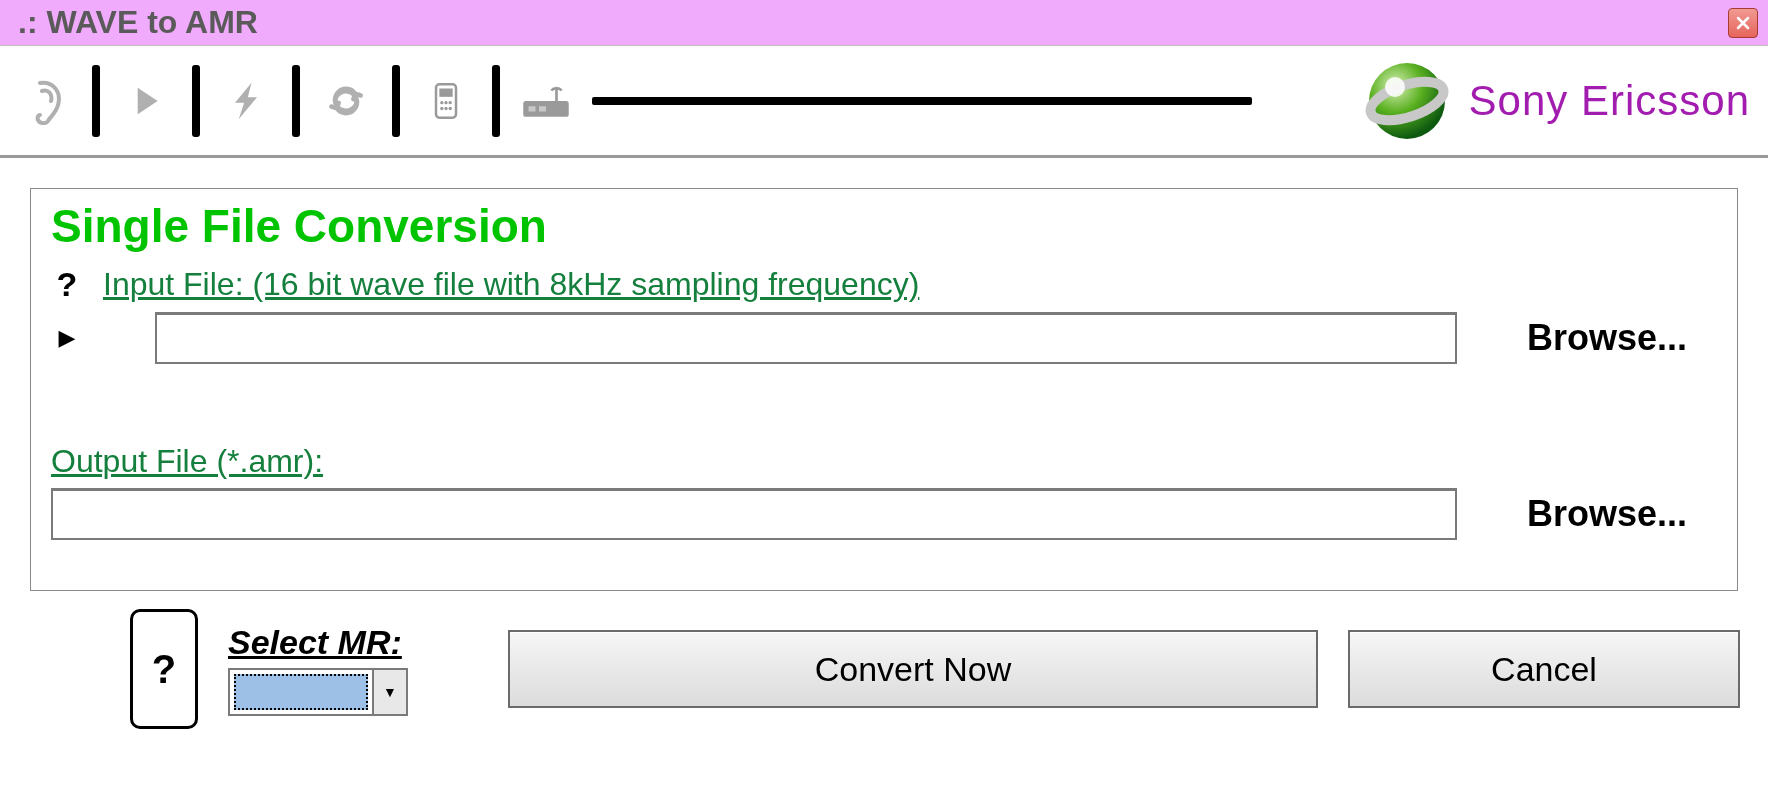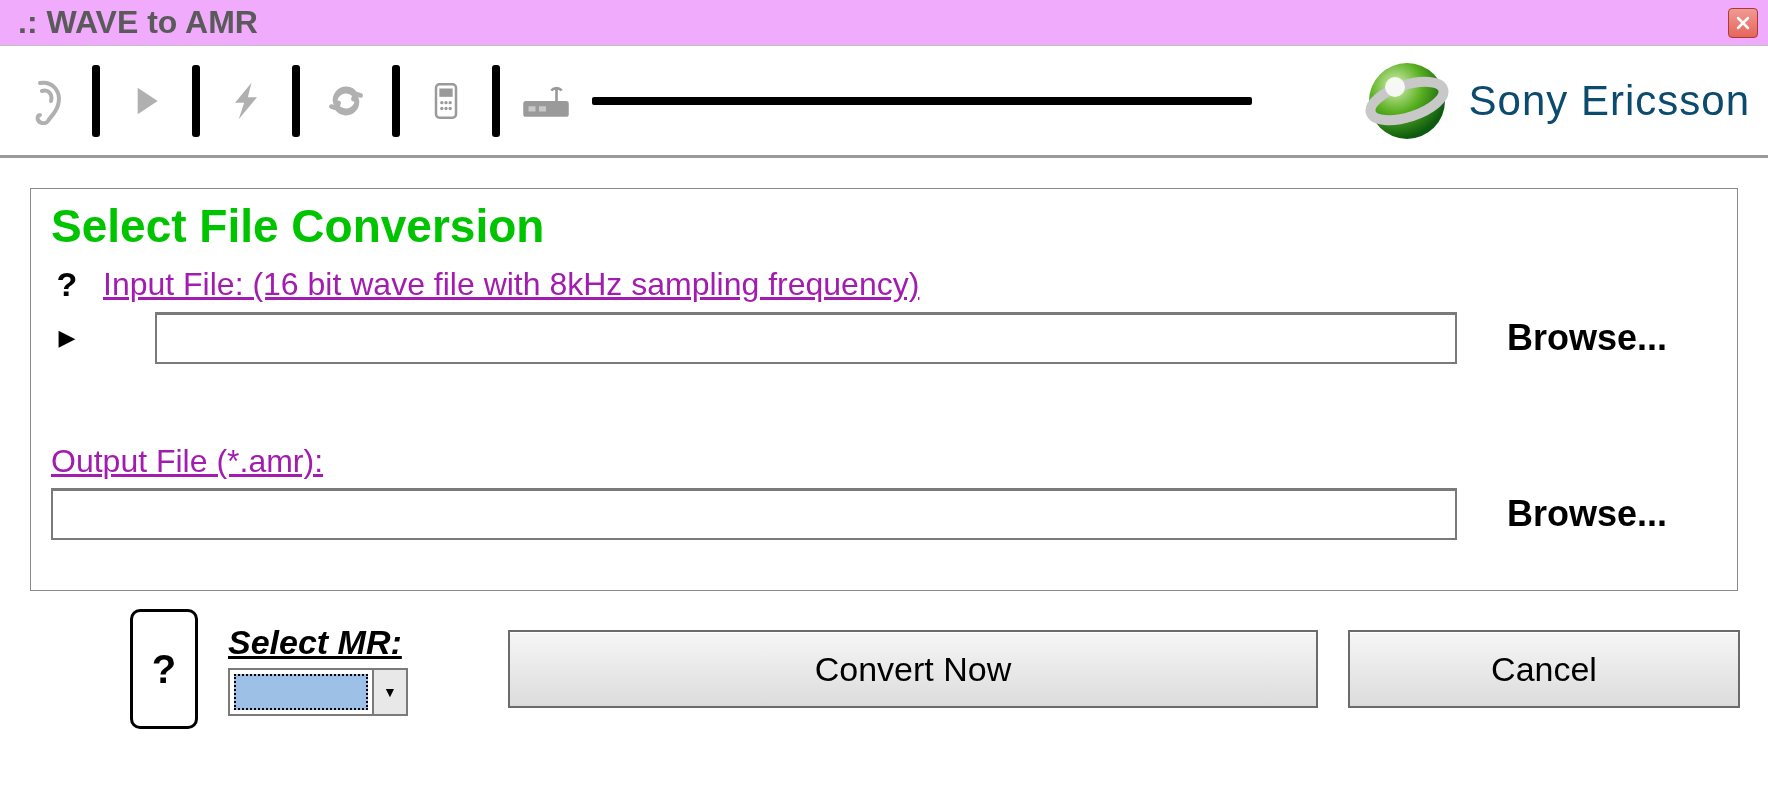--- a/index.html
+++ b/index.html
@@ -76,21 +76,21 @@
     align-items: center;
     gap: 20px;
     margin-left: auto;
   }
   .brand-logo {
     width: 84px;
     height: 84px;
   }
   .brand-text {
     font-size: 42px;
-    color: #0c4a6e;
+    color: #a21caf;
     letter-spacing: 1px;
     font-weight: 400;
   }
   .panel {
     margin: 30px 30px 0 30px;
     border: 1px solid #8a8a8a;
     padding: 10px 20px 50px 20px;
   }
   .panel-title {
     color: #00c400;
@@ -107,21 +107,21 @@
   .help-mark {
     font-size: 34px;
     font-weight: 900;
     width: 32px;
     text-align: center;
     color: #000;
   }
   .label {
     font-size: 32px;
     text-decoration: underline;
-    color: #a21caf;
+    color: #15803d;
   }
   .play-mark {
     width: 32px;
     text-align: center;
     font-size: 22px;
     color: #000;
   }
   .file-input {
     flex: 1;
     height: 52px;
@@ -132,20 +132,21 @@
     padding: 0 8px;
     font-family: inherit;
   }
   .browse {
     font-size: 36px;
     font-weight: 700;
     margin-left: 30px;
     margin-right: 10px;
     cursor: pointer;
     width: 200px;
+    text-align: center;
   }
   .input-row {
     display: flex;
     align-items: center;
     gap: 20px;
     margin-top: 8px;
   }
   .output-block { margin-top: 79px; }
   .output-input-row { margin-left: 0; }
   .bottom-bar {
@@ -283,21 +284,21 @@
       </defs>
       <circle cx="42" cy="42" r="38" fill="url(#g1)"></circle>
       <ellipse cx="42" cy="42" rx="38" ry="16" fill="none" stroke="#c8c8c8" stroke-width="10" transform="rotate(-18 42 42)"></ellipse>
       <circle cx="30" cy="28" r="10" fill="#fff" opacity="0.85"></circle>
     </svg>
     <div class="brand-text">Sony Ericsson</div>
   </div>
 </div>
 
 <div class="panel">
-  <div class="panel-title">Select File Conversion</div>
+  <div class="panel-title">Single File Conversion</div>
 
   <div class="row">
     <div class="help-mark">?</div>
     <div class="label">Input File: (16 bit wave file with 8kHz sampling frequency)</div>
   </div>
   <div class="input-row">
     <div class="play-mark">▶</div>
     <div style="width:32px"></div>
     <input class="file-input" type="text" value="" style="">
     <div class="browse">Browse...</div>

